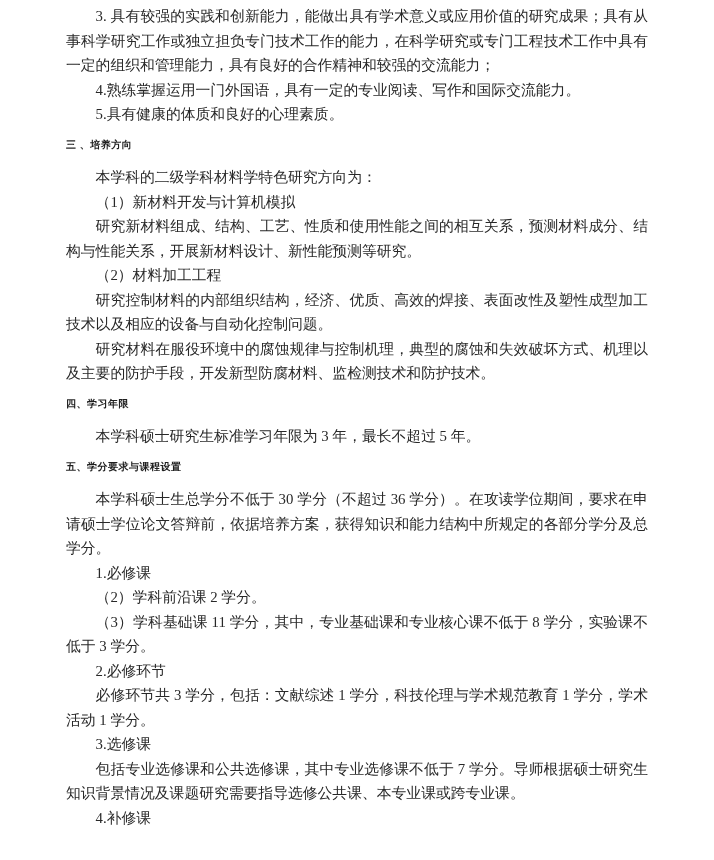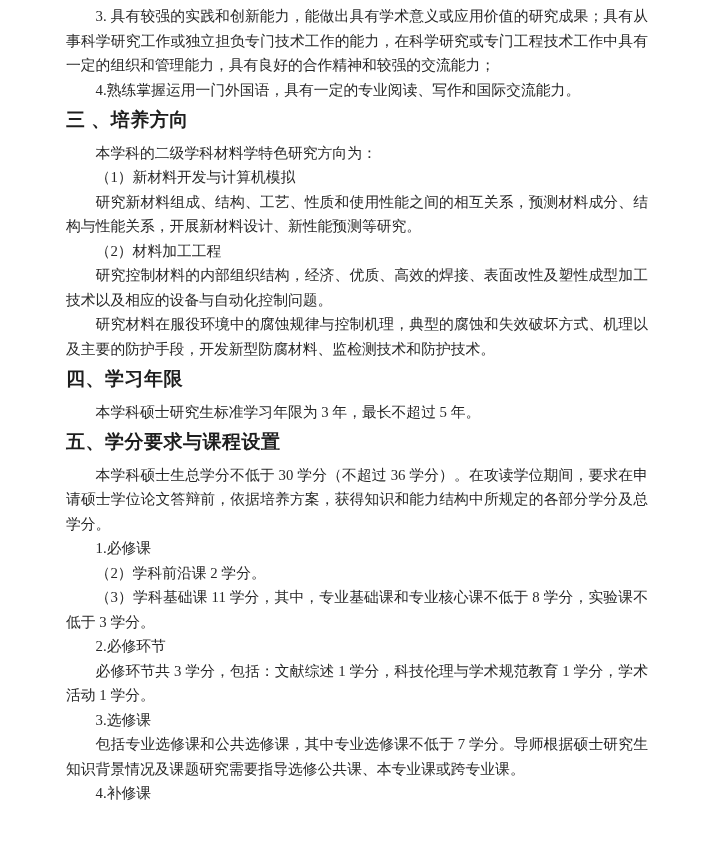--- a/index.html
+++ b/index.html
@@ -24,34 +24,35 @@
     margin: 0;
     text-align: justify;
     text-justify: inter-ideograph;
   }
   .indent {
     text-indent: 2em;
   }
   .heading {
     font-family: "Liberation Sans", "DejaVu Sans", sans-serif;
     font-weight: bold;
-    font-size: 19px;
+    font-size: 10px;
     line-height: 24.5px;
     color: #1e1e1e;
     margin: 6px 0 8px 0;
     letter-spacing: 0.5px;
   }
 </style>
 </head>
 <body>
 
 <div class="page">
 
   <p class="para indent">3. 具有较强的实践和创新能力，能做出具有学术意义或应用价值的研究成果；具有从事科学研究工作或独立担负专门技术工作的能力，在科学研究或专门工程技术工作中具有一定的组织和管理能力，具有良好的合作精神和较强的交流能力；</p>
   <p class="para indent">4.熟练掌握运用一门外国语，具有一定的专业阅读、写作和国际交流能力。</p>
+  <p class="para indent">5.具有健康的体质和良好的心理素质。</p>
 
   <h2 class="heading">三 、培养方向</h2>
   <p class="para indent">本学科的二级学科材料学特色研究方向为：</p>
   <p class="para indent">（1）新材料开发与计算机模拟</p>
   <p class="para indent">研究新材料组成、结构、工艺、性质和使用性能之间的相互关系，预测材料成分、结构与性能关系，开展新材料设计、新性能预测等研究。</p>
   <p class="para indent">（2）材料加工工程</p>
   <p class="para indent">研究控制材料的内部组织结构，经济、优质、高效的焊接、表面改性及塑性成型加工技术以及相应的设备与自动化控制问题。</p>
   <p class="para indent">研究材料在服役环境中的腐蚀规律与控制机理，典型的腐蚀和失效破坏方式、机理以及主要的防护手段，开发新型防腐材料、监检测技术和防护技术。</p>
 
   <h2 class="heading">四、学习年限</h2>

